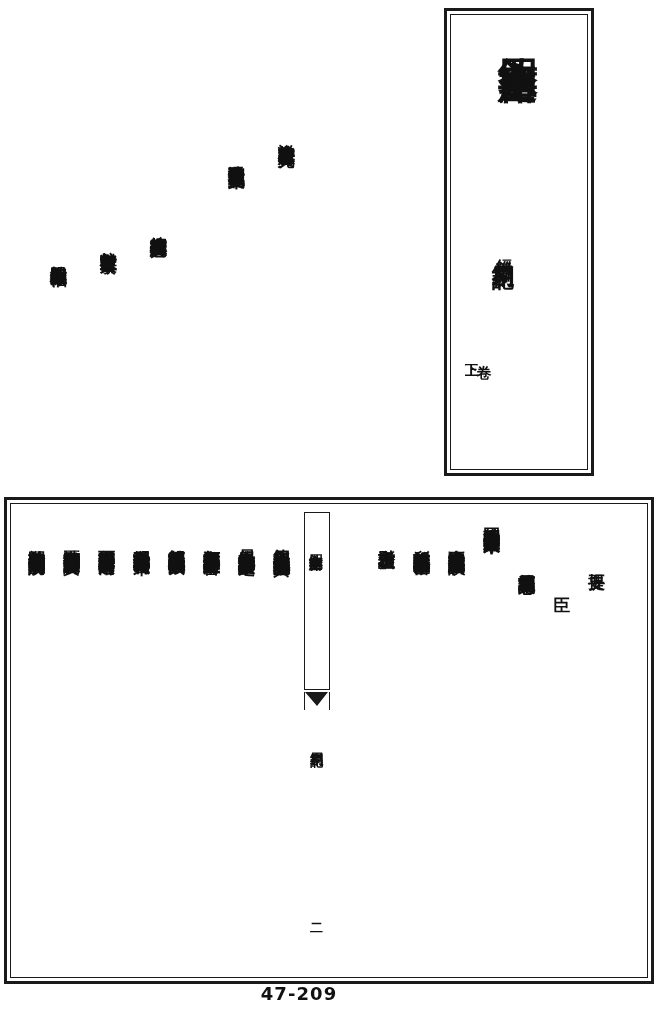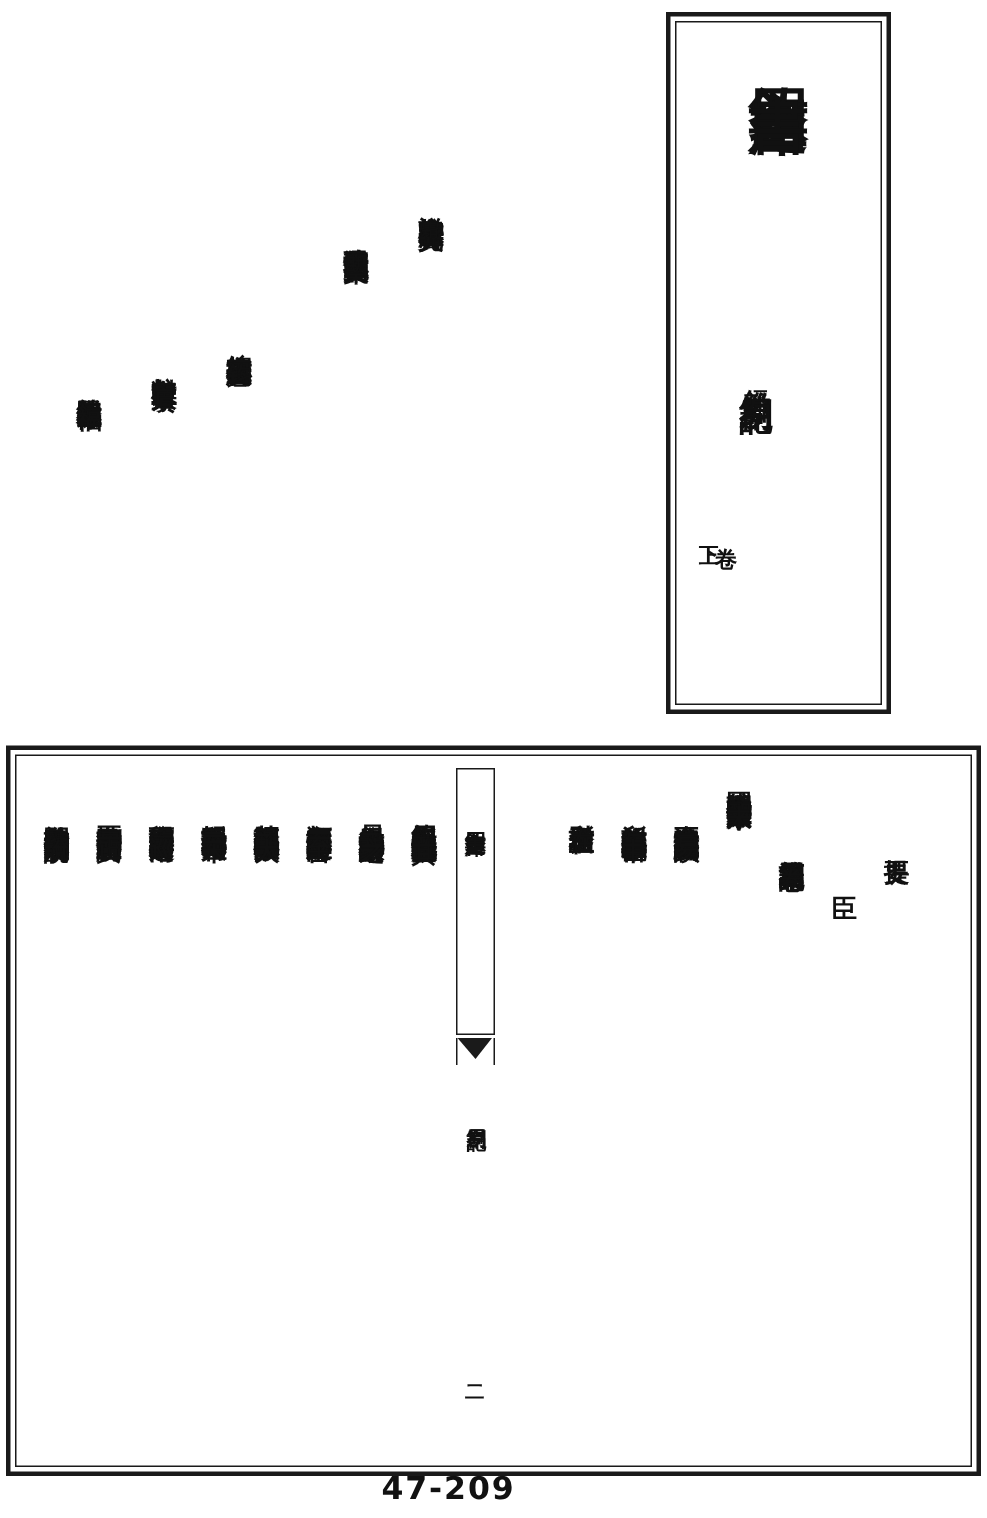--- a/index.html
+++ b/index.html
@@ -210,21 +210,21 @@
   }
 
   
   #page-footer {
     position: absolute;
     left: 0;
     bottom: 8px;
     width: 598px;
     text-align: center;
     font-family: "DejaVu Sans", "Liberation Sans", sans-serif;
-    font-size: 21px;
+    font-size: 18px;
     font-weight: bold;
     letter-spacing: 0.06em;
     color: #111;
   }
 </style>
 </head>
 <body>
 
 <div id="title-page">
 

